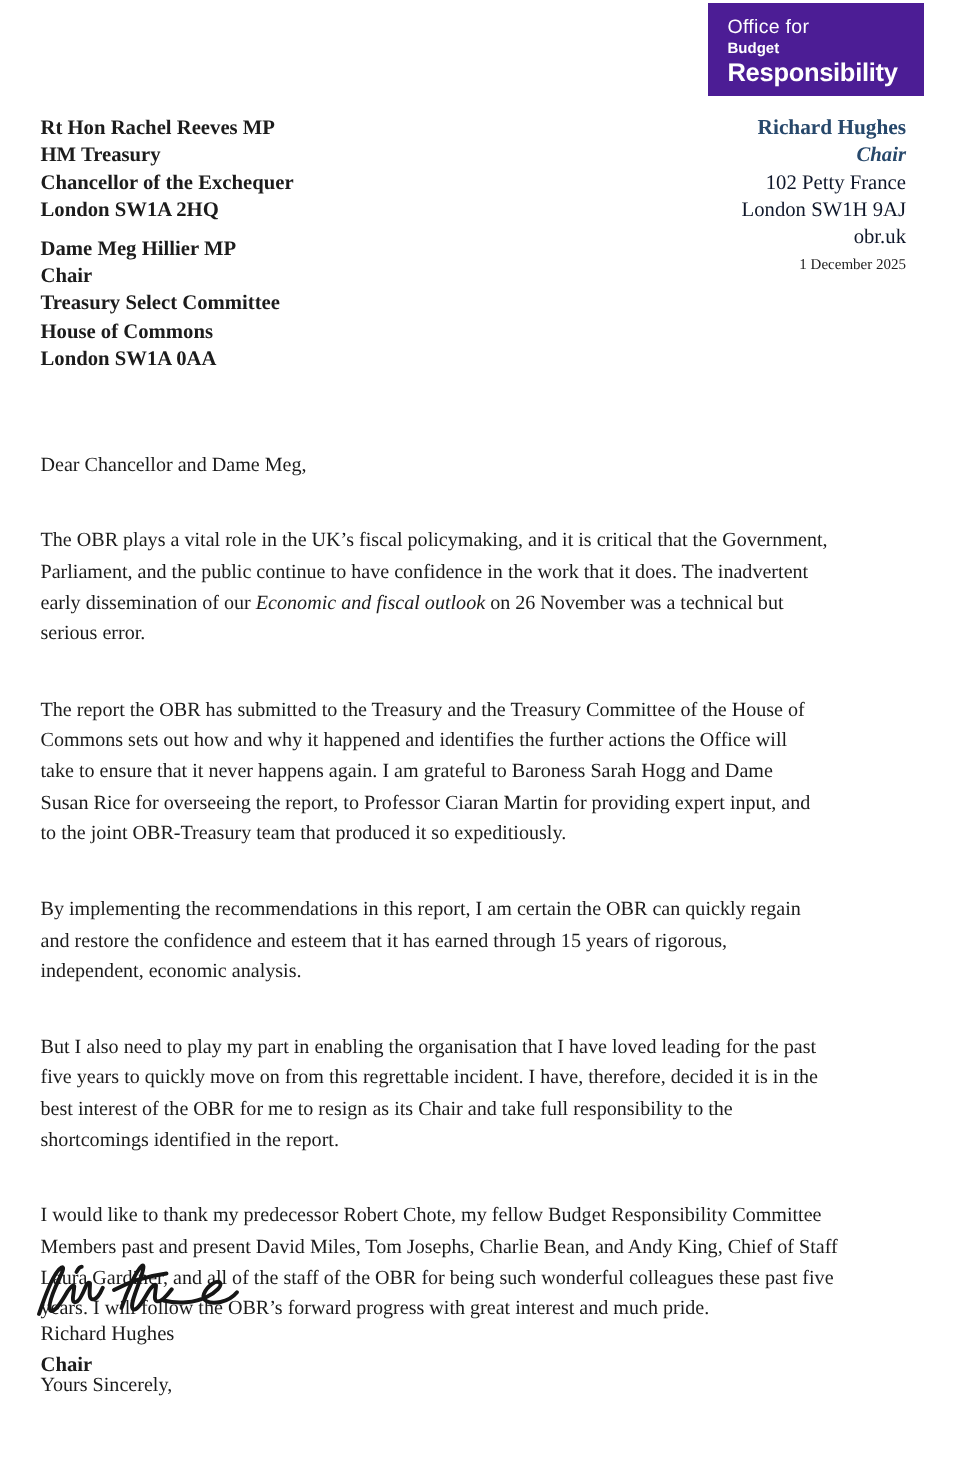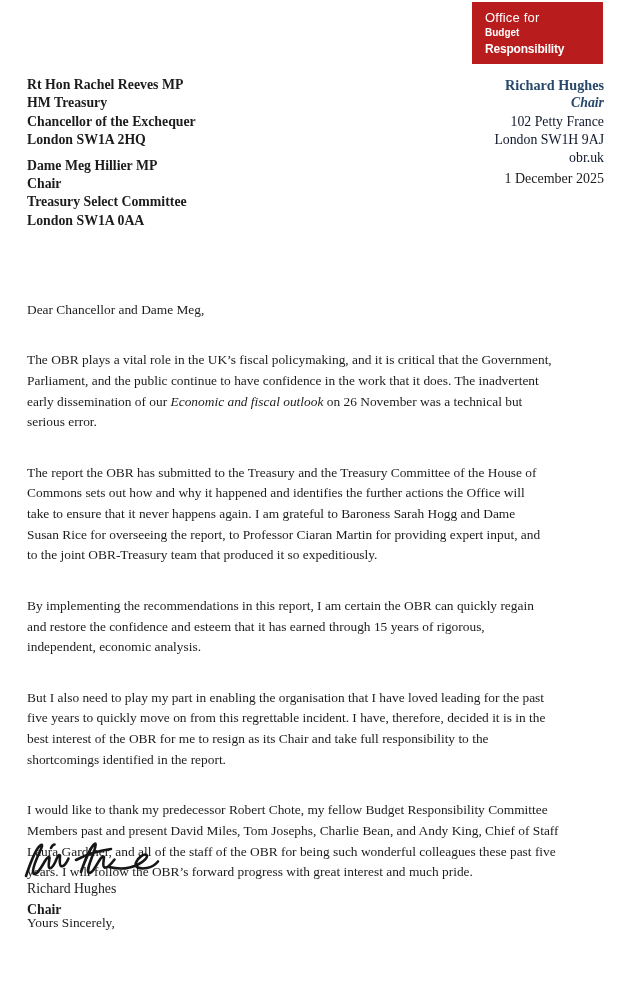--- a/index.html
+++ b/index.html
@@ -10,30 +10,30 @@
     background: #ffffff;
     overflow: hidden;
     font-family: "Liberation Serif", "DejaVu Serif", serif;
     color: #1c1c1c;
   }
 
   
   .logo {
     position: absolute;
     left: 472px; top: 2px;
-    width: 131px; height: 62px;
-    background: #b91c1c;
+    width: 144px; height: 62px;
+    background: #4c1d95;
     color: #ffffff;
     font-family: "Liberation Sans", "DejaVu Sans", sans-serif;
     padding: 8px 0 12px 13px;
     box-sizing: border-box;
   }
   .logo .l1 { font-size: 13px; font-weight: 400; line-height: 15px; letter-spacing: 0.2px; }
   .logo .l2 { font-size: 10px; font-weight: 700; line-height: 16px; }
-  .logo .l3 { font-size: 12px; font-weight: 700; line-height: 16px; letter-spacing: -0.2px; }
+  .logo .l3 { font-size: 17px; font-weight: 700; line-height: 16px; letter-spacing: -0.2px; }
 
   
   .recipients {
     position: absolute;
     left: 27px; top: 76px;
     font-size: 13.8px;
     line-height: 18.3px;
     font-weight: bold;
   }
   .recipients .block2 { margin-top: 7.5px; }
@@ -46,21 +46,21 @@
     font-size: 13.8px;
     line-height: 18.3px;
   }
   .sender .name  { font-weight: 700; color: #27486b; font-size: 14.2px; }
   .sender .title { font-weight: 700; font-style: italic; color: #27486b; }
   .sender .addr  { color: #0f172a; }
 
   .date {
     position: absolute;
     right: 36px; top: 171px;
-    font-size: 14px;
+    font-size: 10px;
   }
 
   
   .letter {
     position: absolute;
     left: 27px; top: 279px;
     width: 612px;
     font-size: 13.4px;
     line-height: 20.7px;
     white-space: pre-line;
@@ -97,20 +97,21 @@
     <div class="block1">
       <div>Rt Hon Rachel Reeves MP</div>
       <div>HM Treasury</div>
       <div>Chancellor of the Exchequer</div>
       <div>London SW1A 2HQ</div>
     </div>
     <div class="block2">
       <div>Dame Meg Hillier MP</div>
       <div>Chair</div>
       <div>Treasury Select Committee</div>
+      <div>House of Commons</div>
       <div>London SW1A 0AA</div>
     </div>
   </div>
 
   <div class="sender">
     <div class="name">Richard Hughes</div>
     <div class="title">Chair</div>
     <div class="addr">102 Petty France</div>
     <div class="addr">London SW1H 9AJ</div>
     <div class="addr">obr.uk</div>

